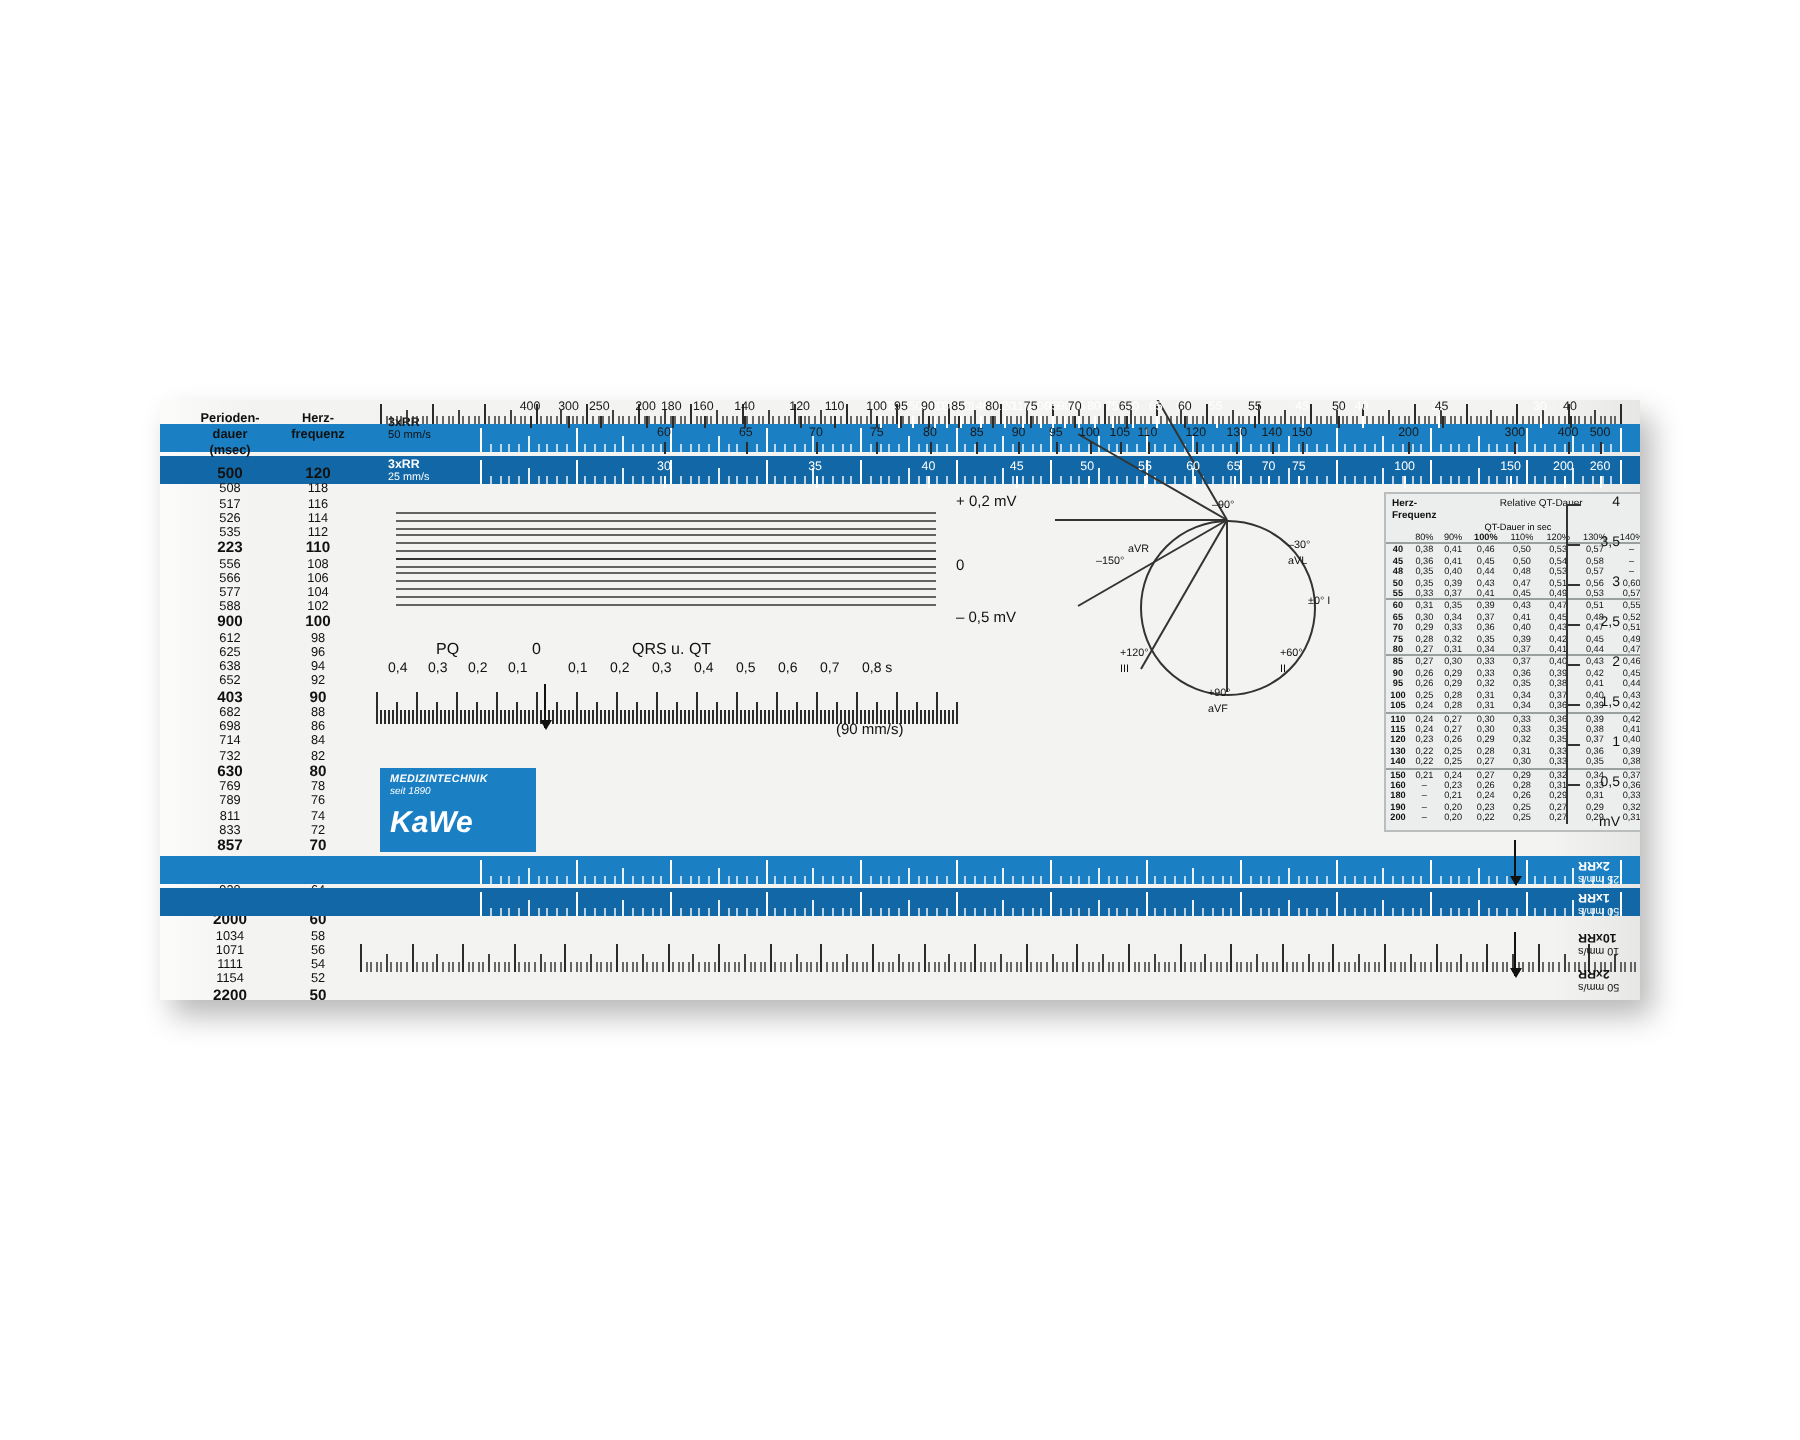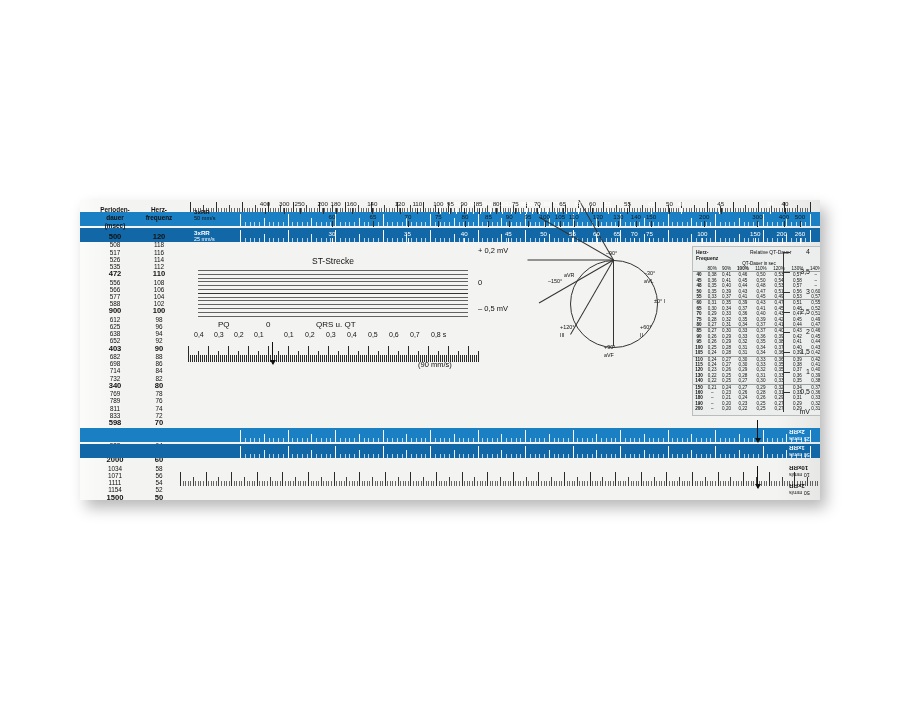--- a/index.html
+++ b/index.html
@@ -638,21 +638,21 @@
           </div>
           <div class="r">
             <div>526</div>
             <div>114</div>
           </div>
           <div class="r">
             <div>535</div>
             <div>112</div>
           </div>
           <div class="r b">
-            <div>472</div>
+            <div>223</div>
             <div>110</div>
           </div>
           <div class="r">
             <div>556</div>
             <div>108</div>
           </div>
           <div class="r">
             <div>566</div>
             <div>106</div>
           </div>
@@ -698,41 +698,41 @@
           </div>
           <div class="r">
             <div>714</div>
             <div>84</div>
           </div>
           <div class="r">
             <div>732</div>
             <div>82</div>
           </div>
           <div class="r b">
-            <div>340</div>
+            <div>630</div>
             <div>80</div>
           </div>
           <div class="r">
             <div>769</div>
             <div>78</div>
           </div>
           <div class="r">
             <div>789</div>
             <div>76</div>
           </div>
           <div class="r">
             <div>811</div>
             <div>74</div>
           </div>
           <div class="r">
             <div>833</div>
             <div>72</div>
           </div>
           <div class="r b">
-            <div>598</div>
+            <div>857</div>
             <div>70</div>
           </div>
           <div class="r">
             <div>882</div>
             <div>68</div>
           </div>
           <div class="r">
             <div>909</div>
             <div>66</div>
           </div>
@@ -758,28 +758,27 @@
           </div>
           <div class="r">
             <div>1111</div>
             <div>54</div>
           </div>
           <div class="r">
             <div>1154</div>
             <div>52</div>
           </div>
           <div class="r b">
-            <div>1500</div>
+            <div>2200</div>
             <div>50</div>
           </div>
         </div>
     </div>
 
     <div id="st">
-      <div class="title">ST-Strecke</div>
       <div class="lines" id="st-lines">
           <i style="top: 0px; opacity: 0.75;"></i>
           <i style="top: 3.8px; opacity: 0.75;"></i>
           <i style="top: 7.6px; opacity: 0.75;"></i>
           <i style="top: 11.4px; opacity: 0.75;"></i>
           <i style="top: 15.2px; opacity: 0.75;"></i>
           <i style="top: 19px; opacity: 0.75;"></i>
           <i style="top: 22.8px; opacity: 1;"></i>
           <i style="top: 26.6px; opacity: 0.75;"></i>
           <i style="top: 30.4px; opacity: 0.75;"></i>
@@ -960,20 +959,25 @@
             <div class="tick" style="height: 7px; left: 284px;"></div>
             <div class="tick" style="height: 7px; left: 286px;"></div>
             <div class="tick" style="height: 7px; left: 288px;"></div>
             <div class="tick" style="height: 11px; left: 290px;"></div>
           </div>
         <div class="arrowdown" style="left:84px;top:0;height:22px;"></div>
       </div>
       <div class="speed">(90 mm/s)</div>
     </div>
 
+    <div id="logo">
+      <div class="t1">MEDIZINTECHNIK</div>
+      <div class="t2">seit 1890</div>
+      <div class="t3">KaWe</div>
+    </div>
 
     <div id="axis">
       <div class="circ"></div>
       <div id="axis-spokes">
           <div class="sp" style="transform: rotate(0deg); height: 86px; top: 12px; left: 65px; transform-origin: center top;"></div>
           <div class="sp" style="transform: rotate(30deg); height: 86px; top: 12px; left: 65px; transform-origin: center top;"></div>
           <div class="sp" style="transform: rotate(60deg); height: 86px; top: 12px; left: 65px; transform-origin: center top;"></div>
           <div class="sp" style="transform: rotate(90deg); height: 86px; top: 12px; left: 65px; transform-origin: center top;"></div>
           <div class="sp" style="transform: rotate(120deg); height: 86px; top: 12px; left: 65px; transform-origin: center top;"></div>
           <div class="sp" style="transform: rotate(150deg); height: 86px; top: 12px; left: 65px; transform-origin: center top;"></div>

